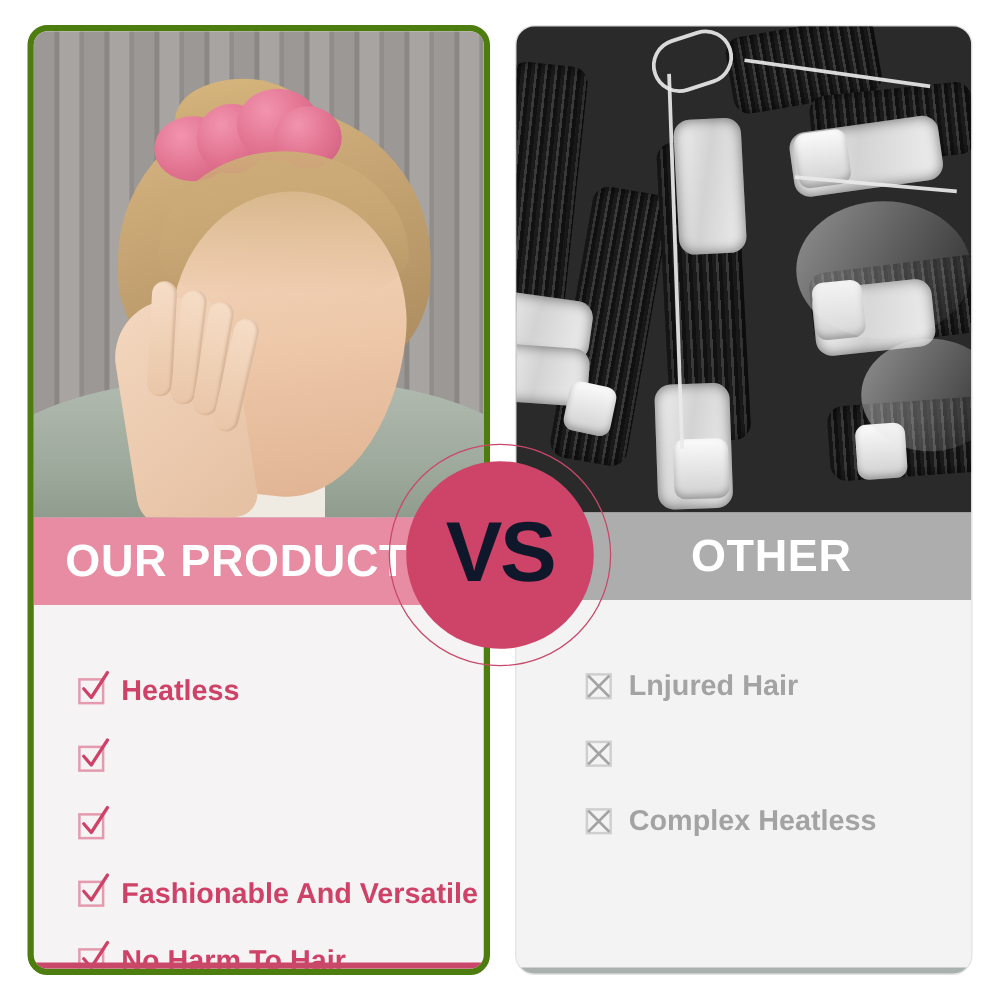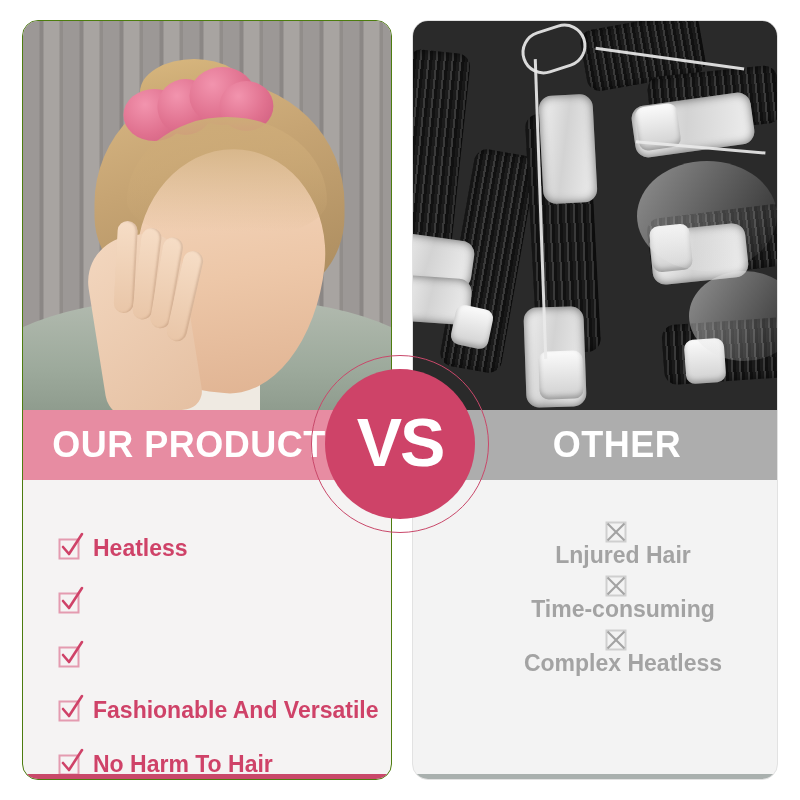--- a/index.html
+++ b/index.html
@@ -22,21 +22,21 @@
 
   
   .card {
     position: absolute;
     top: 20px;
     height: 760px;
     border-radius: 16px;
     overflow: hidden;
   }
 
-  .card-left  { left: 22px;  width: 370px; background: #f5f3f3; border: 1px solid #4d7c0f; }
+  .card-left  { left: 22px;  width: 370px; background: #f5f3f3; border: 5px solid #4d7c0f; }
   .card-right { left: 412px; width: 366px; background: #f3f3f3; border: 1px solid #e2e2e2; }
 
   .card-left::after,
   .card-right::after {
     content: "";
     position: absolute;
     left: 0; right: 0;
     bottom: 0;
     height: 5px;
   }
@@ -225,21 +225,21 @@
     position: absolute;
     top: 480px; left: 0; right: 0;
     padding: 20px 0 0 0;
   }
   .item {
     display: flex;
     align-items: center;
     height: 54px;
   }
   .list-left  .item { padding-left: 36px; }
-  .list-right .item { padding-left: 56px; flex-direction: column; }
+  .list-right .item { padding-left: 56px; }
 
   .box {
     position: relative;
     width: 21px; height: 21px;
     flex: 0 0 21px;
     margin-right: 13px;
   }
   .box svg { position: absolute; left: -3px; top: -6px; overflow: visible; }
 
   .item-label {
@@ -270,21 +270,21 @@
     left: 50%; top: 50%;
     width: 150px; height: 150px;
     margin: -75px 0 0 -75px;
     background: #ce4368;
     border-radius: 50%;
     display: flex;
     align-items: center;
     justify-content: center;
   }
   .vs-text {
-    color: #ffffff;
+    color: #0f172a;
     font-size: 68px;
     font-weight: bold;
     letter-spacing: -2px;
     line-height: 1;
     transform: translateY(-2px);
   }
 </style>
 </head>
 <body>
 
@@ -427,21 +427,20 @@
       </div>
 
       <div class="item">
         <span class="box">
           <svg width="28" height="28" viewBox="0 0 28 28">
             <rect x="3.5" y="7.5" width="19" height="19" fill="none" stroke="#cfcfcf" stroke-width="2"></rect>
             <line x1="4.5" y1="8.5" x2="21.5" y2="25.5" stroke="#a3a3a3" stroke-width="2.2"></line>
             <line x1="21.5" y1="8.5" x2="4.5" y2="25.5" stroke="#a3a3a3" stroke-width="2.2"></line>
           </svg>
         </span>
-        <span class="item-label">Time-consuming</span>
       </div>
 
       <div class="item">
         <span class="box">
           <svg width="28" height="28" viewBox="0 0 28 28">
             <rect x="3.5" y="7.5" width="19" height="19" fill="none" stroke="#cfcfcf" stroke-width="2"></rect>
             <line x1="4.5" y1="8.5" x2="21.5" y2="25.5" stroke="#a3a3a3" stroke-width="2.2"></line>
             <line x1="21.5" y1="8.5" x2="4.5" y2="25.5" stroke="#a3a3a3" stroke-width="2.2"></line>
           </svg>
         </span>

